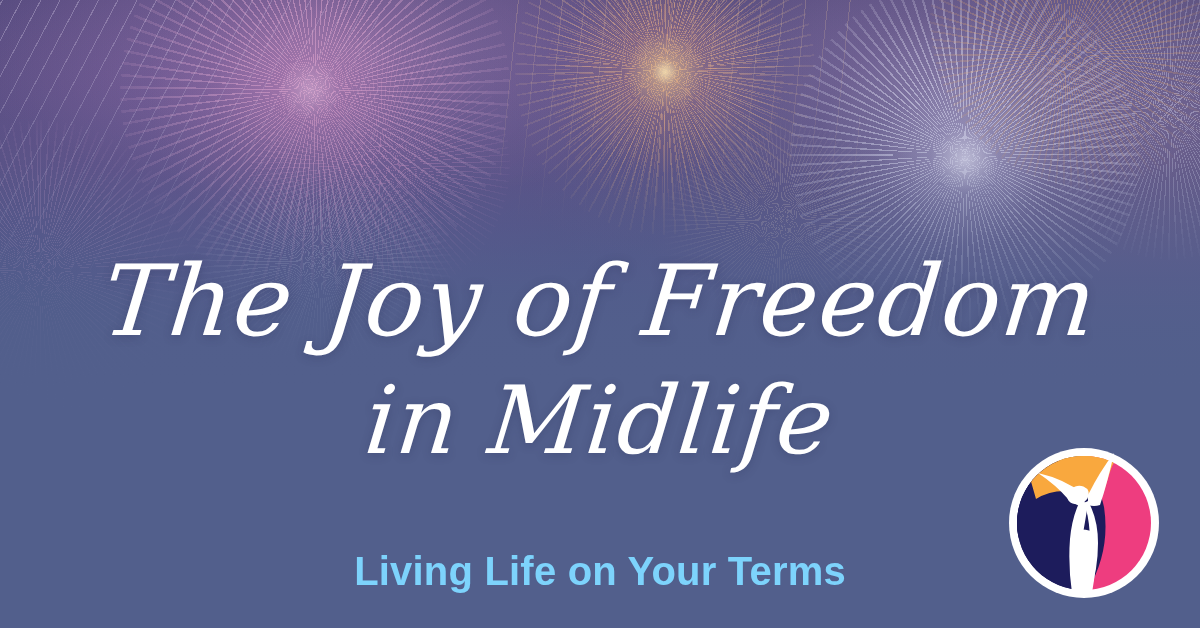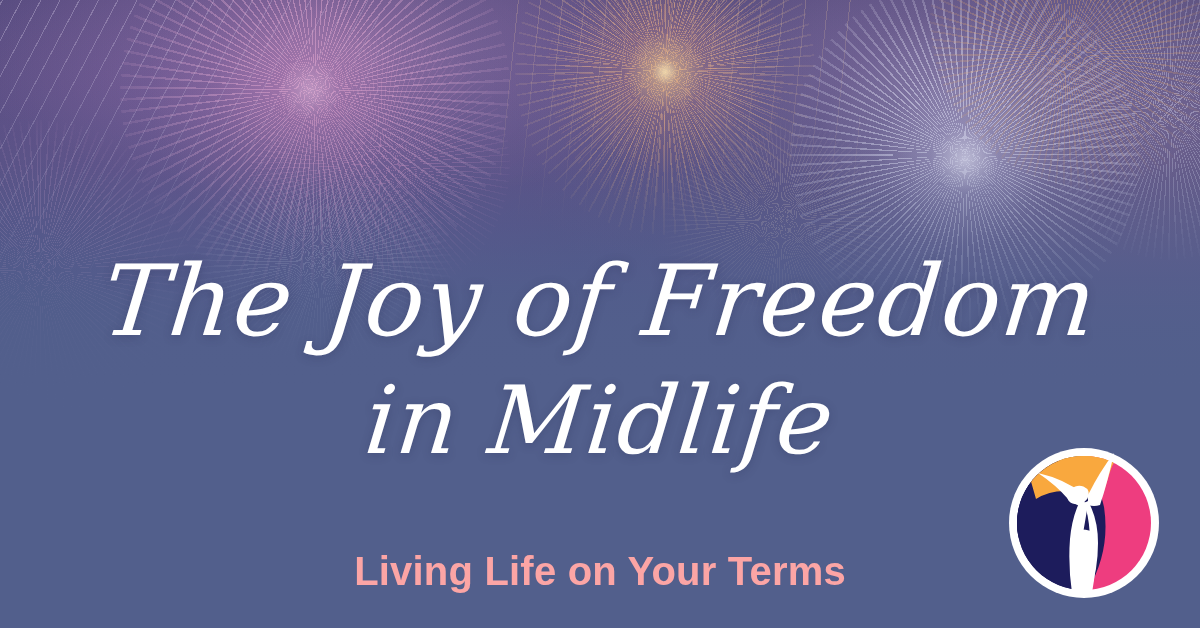--- a/index.html
+++ b/index.html
@@ -242,21 +242,21 @@
     margin-top: 24px;
     transform: skewX(-6deg);
   }
 
   .subtitle {
     position: absolute;
     left: 0;
     right: 0;
     top: 549px;
     text-align: center;
-    color: #fca5a5;
+    color: #7dd3fc;
     font-family: "Liberation Sans", sans-serif;
     font-weight: bold;
     font-size: 40px;
     letter-spacing: 0.2px;
   }
 
   
   .logo {
     position: absolute;
     left: 1008px;

